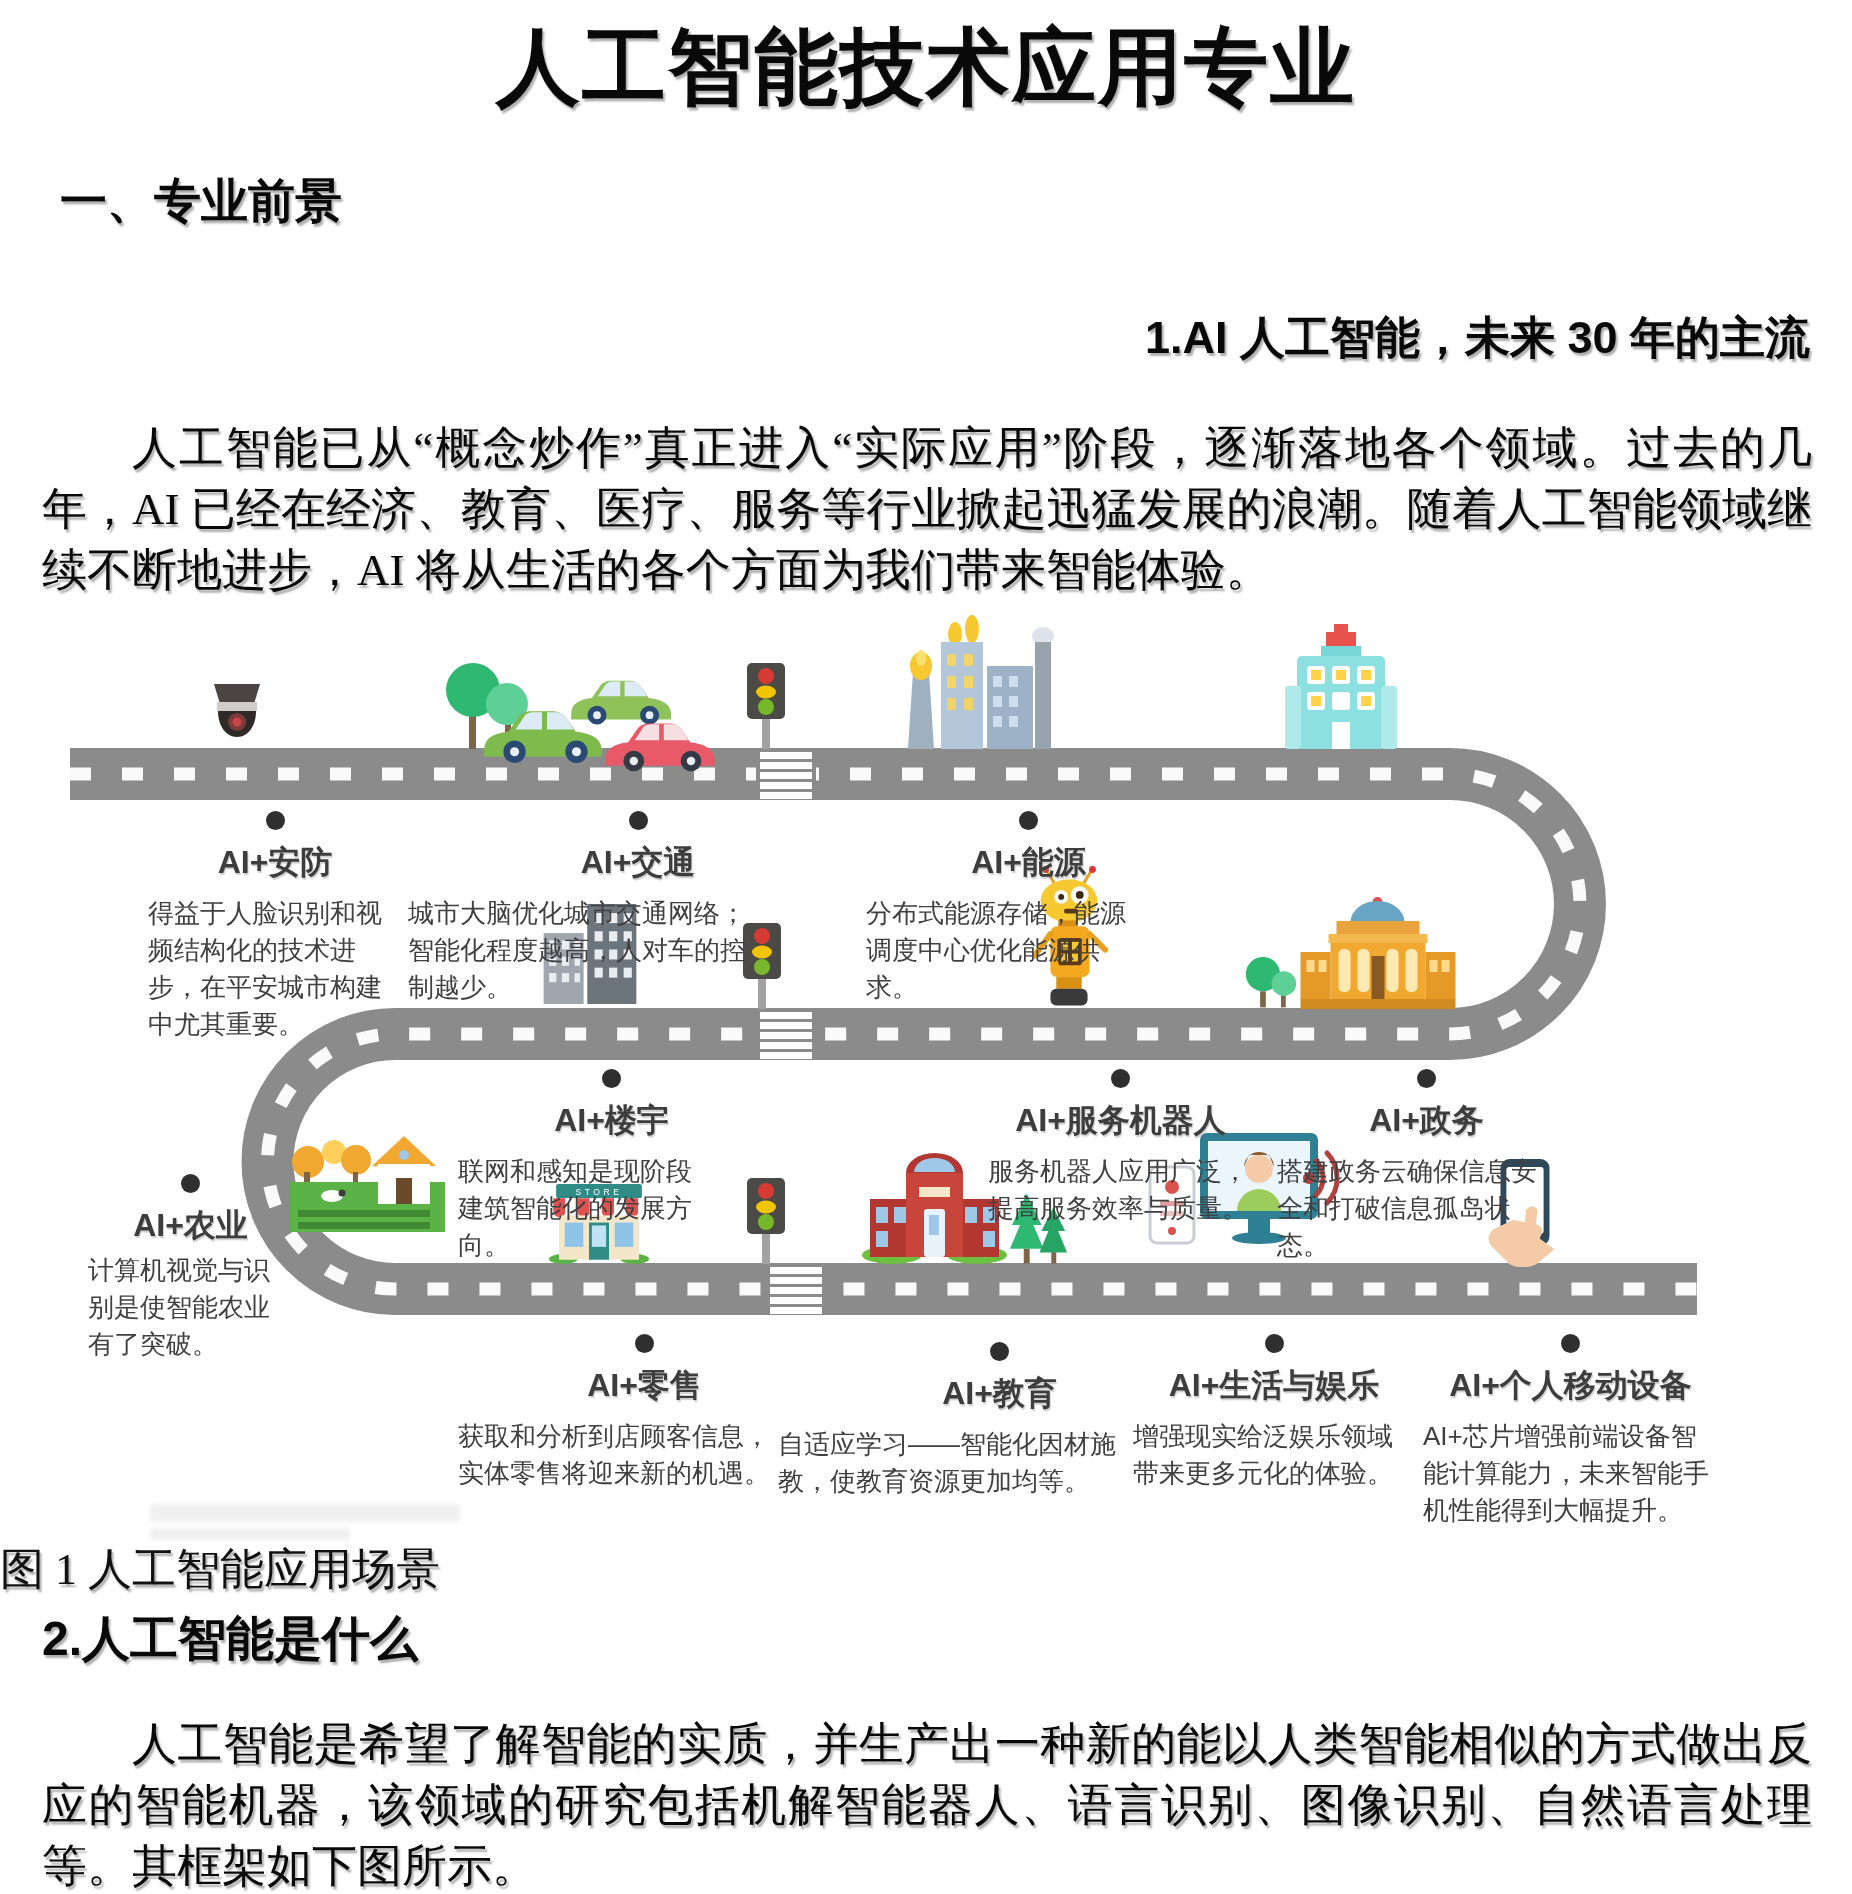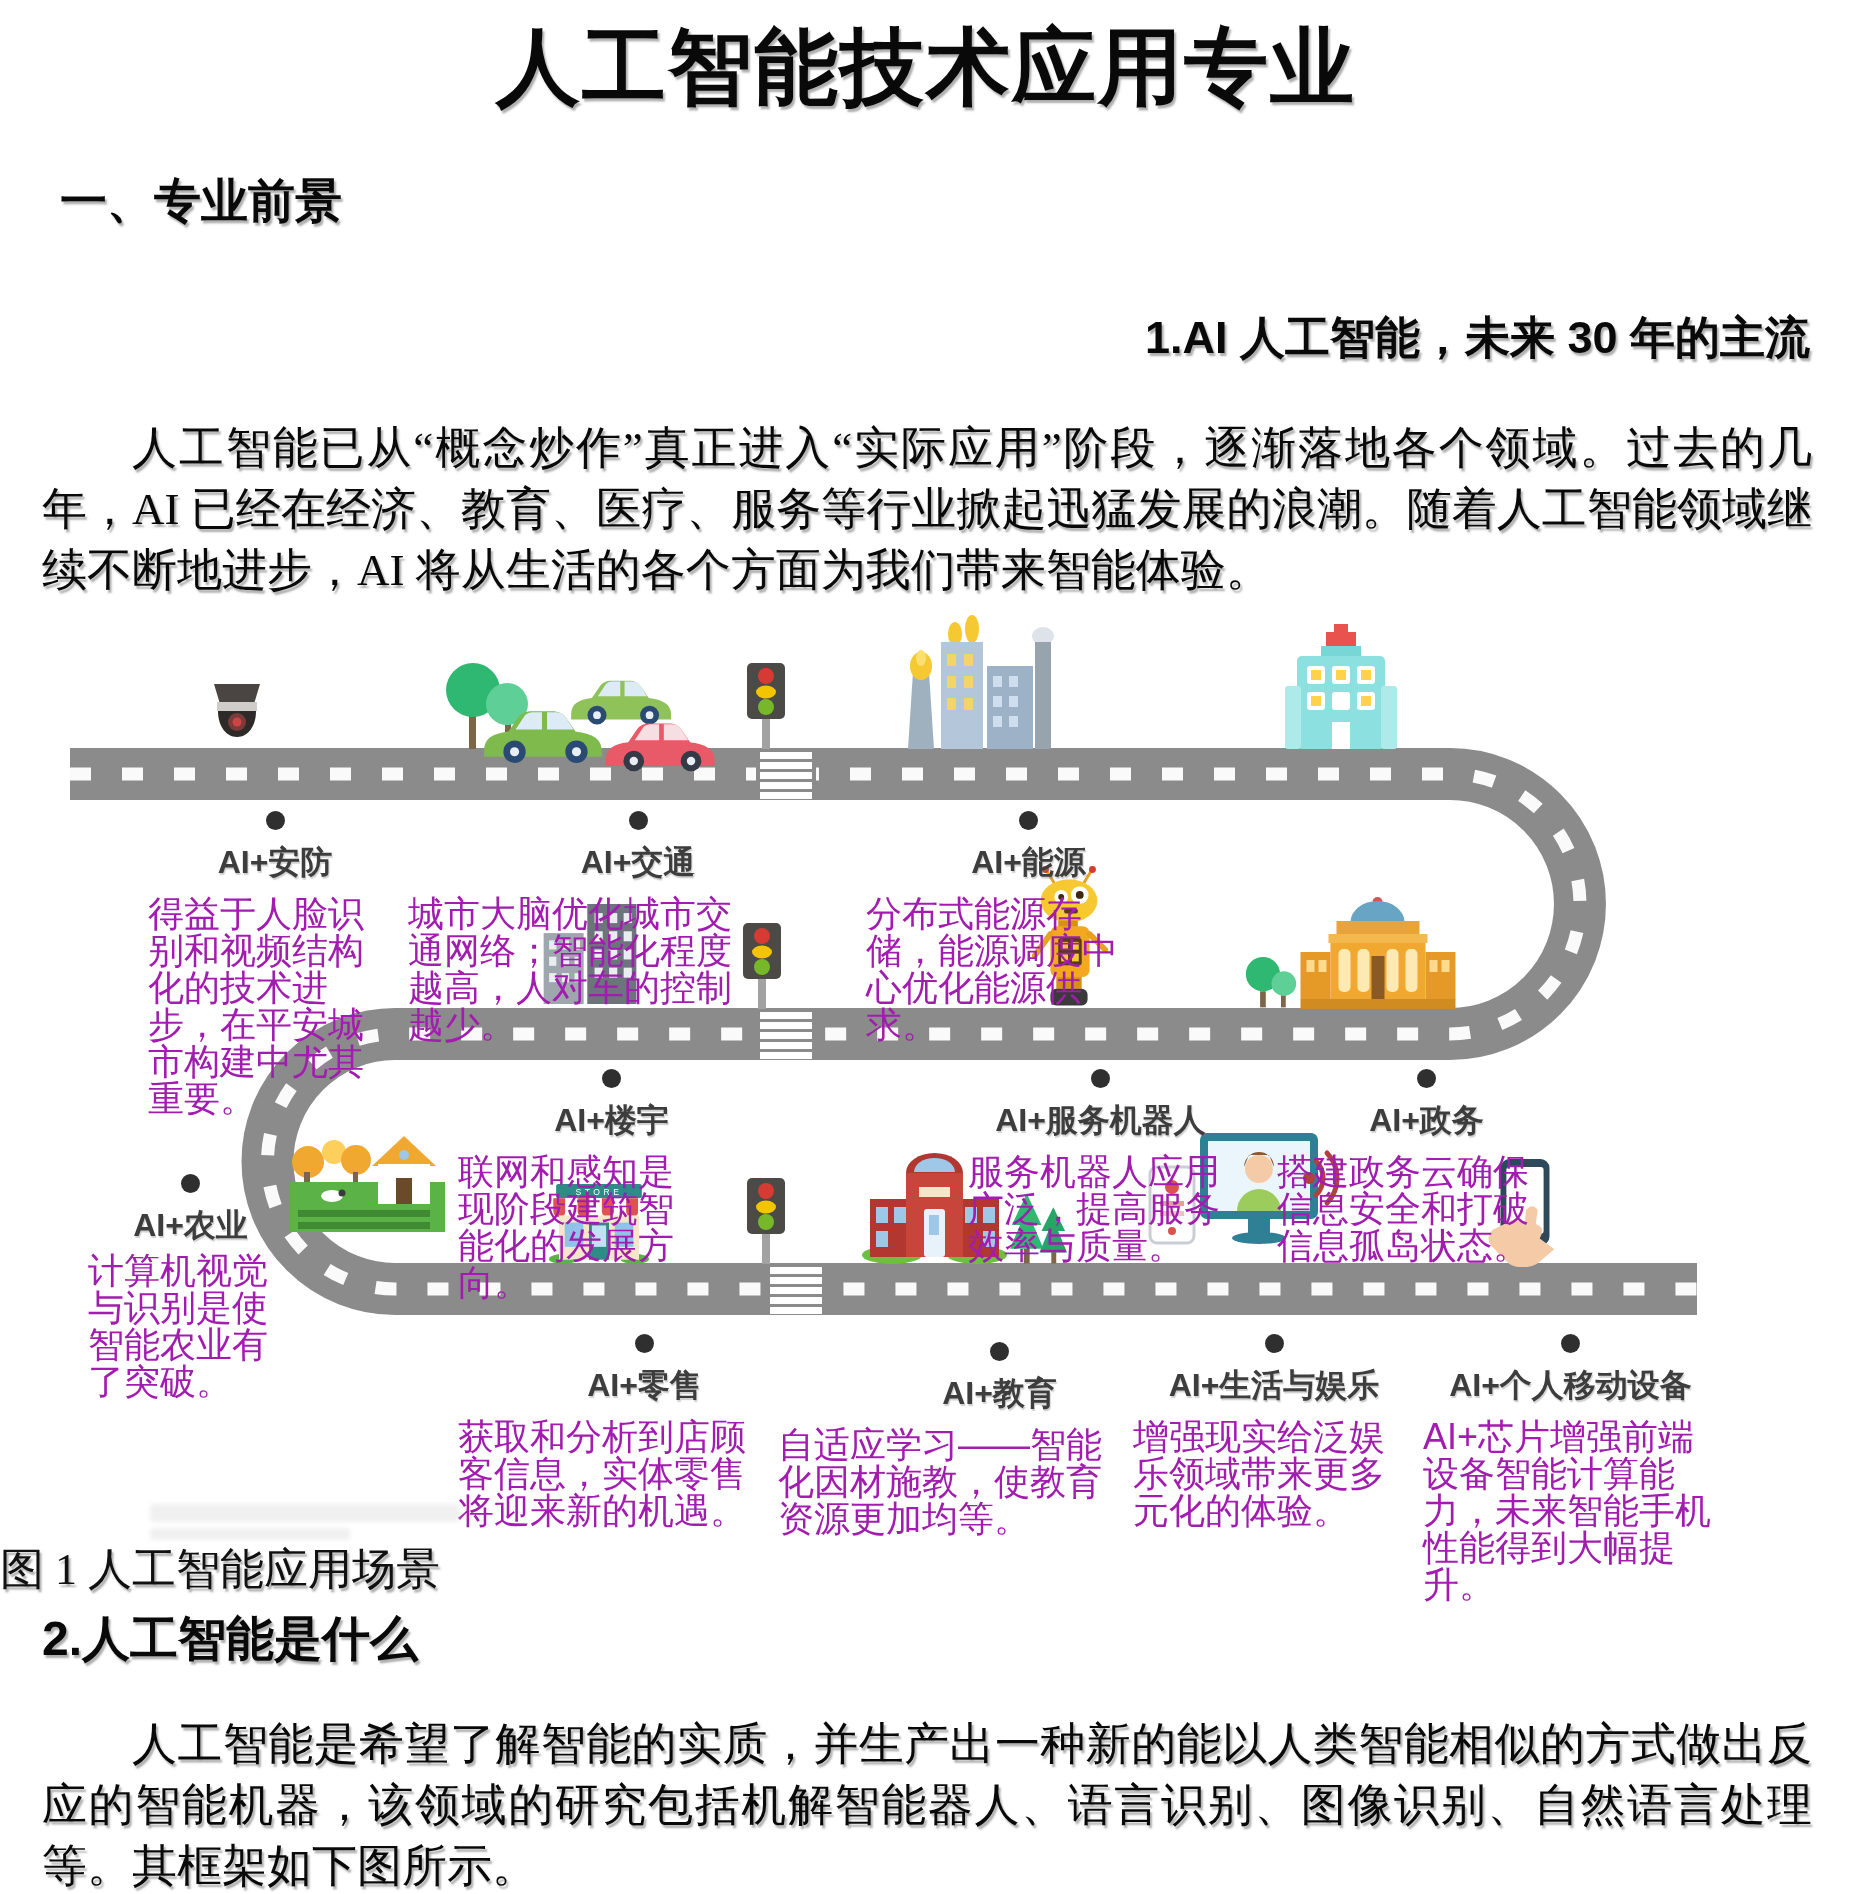--- a/index.html
+++ b/index.html
@@ -14,21 +14,21 @@
           font-family:"Liberation Sans","DejaVu Sans",sans-serif;text-align:right;}
   .para{margin:54px 40px 0 42px;font-size:45px;line-height:61px;text-align:justify;
         text-indent:2em;}
   .figure{position:relative;width:1852px;height:920px;margin-top:5px;}
   .road-svg{position:absolute;left:0;top:0;}
   .ic{position:absolute;}
   .anno{position:absolute;font-family:"Liberation Sans","DejaVu Sans",sans-serif;}
   .lbl{display:flex;align-items:center;gap:13px;font-size:32px;font-weight:bold;
        color:#3d3d3d;line-height:38px;text-shadow:1px 2px 1px rgba(120,120,120,.35);flex-direction:column;}
   .dot{width:19px;height:19px;border-radius:50%;background:#2f2f2f;flex:0 0 auto;}
-  .desc{margin-top:14px;font-size:36px;line-height:37px;color:#a21caf;}
+  .desc{margin-top:14px;font-size:26px;line-height:37px;color:#404040;}
   .desc-tight{margin-top:8px;}
   .fig-caption{margin:15px 0 0;font-size:44px;line-height:1.3;color:#111;}
   .h-sub2{margin:13px 42px 0;font-size:48px;font-weight:bold;line-height:1.15;
           font-family:"Liberation Sans","DejaVu Sans",sans-serif;}
   .para2{margin-top:48px;}
   .watermark{position:absolute;background:#dedede;opacity:.45;border-radius:4px;filter:blur(2px);}
 </style>
 </head>
 <body>
 
@@ -398,21 +398,21 @@
     <div class="desc">分布式能源存储，能源调度中心优化能源供求。</div>
   </div>
 
   <div class="anno" style="left:458px;top:463px;width:250px">
     <div class="lbl" style="margin-left:57px">
         <span class="dot"></span>
         <span>AI+楼宇</span>
       </div>
     <div class="desc">联网和感知是现阶段建筑智能化的发展方向。</div>
   </div>
-  <div class="anno" style="left:968px;top:463px;width:265px">
+  <div class="anno" style="left:988px;top:463px;width:265px">
     <div class="lbl">
         <span class="dot"></span>
         <span>AI+服务机器人</span>
       </div>
     <div class="desc">服务机器人应用广泛，提高服务效率与质量。</div>
   </div>
   <div class="anno" style="left:1277px;top:463px;width:265px">
     <div class="lbl" style="margin-left:34px">
         <span class="dot"></span>
         <span>AI+政务</span>

